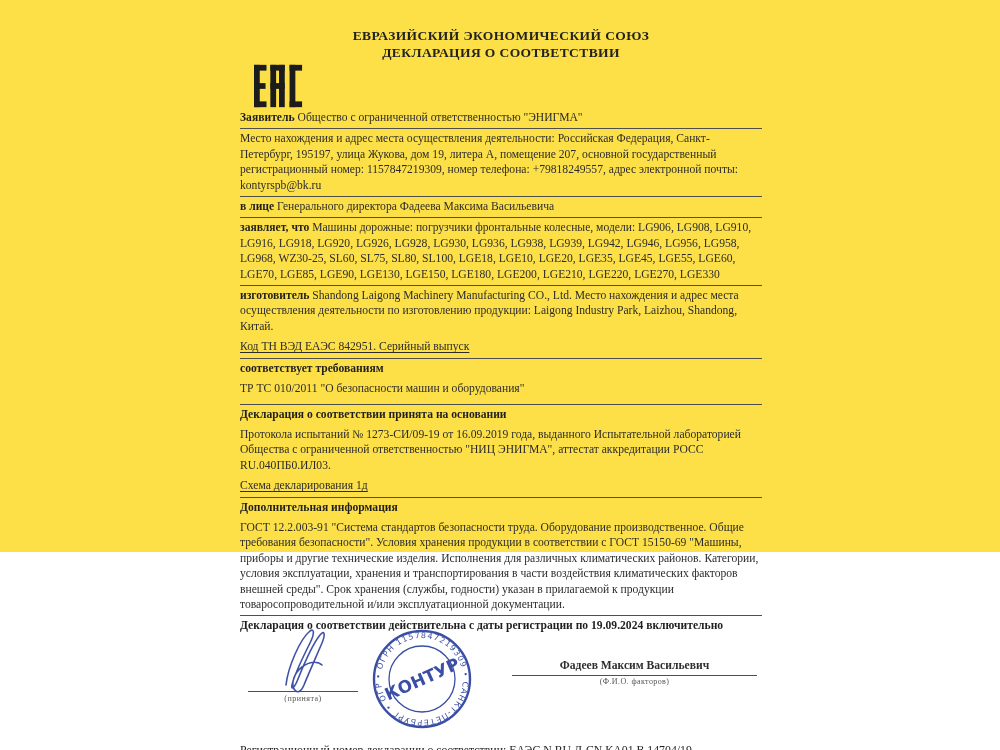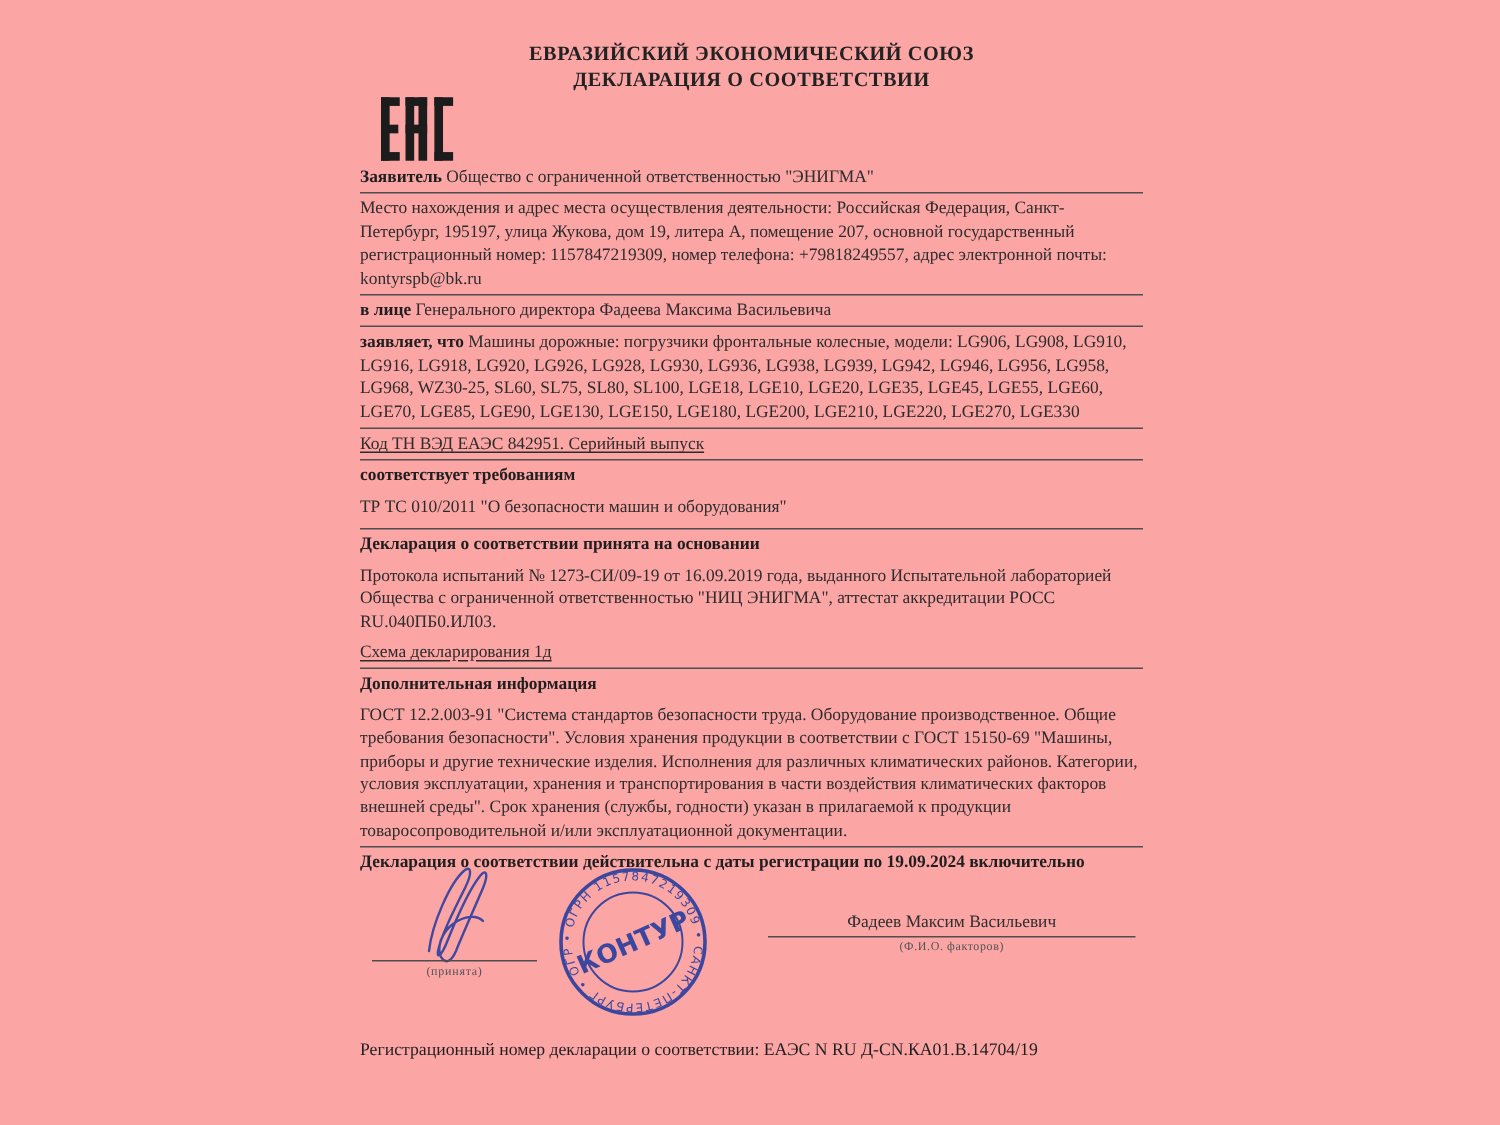--- a/index.html
+++ b/index.html
@@ -1,19 +1,19 @@
 <!DOCTYPE html>
 <html><head>
 <meta charset="utf-8">
 <style>
   * { margin:0; padding:0; box-sizing:border-box; }
   html,body { width:1000px; height:750px; background:#ffffff; overflow:hidden; }
   body { font-family:"Liberation Serif","DejaVu Serif",serif; color:#2e2e2e;
          -webkit-font-smoothing:antialiased; }
-  .page { position:relative; width:1000px; height:750px; background:#fca5a5; }
+  .page { position:relative; width:1000px; height:552px; background:#fde047; }
   .doc  { position:absolute; left:240px; top:28px; width:522px; }
 
   .title { text-align:center; font-weight:bold; font-size:13.5px; line-height:16.5px;
            letter-spacing:.4px; color:#222; }
 
   .eac-logo { position:absolute; left:14px; top:34px; }
 
   .body-text { font-size:11.6px; line-height:15.4px; color:#2c2c2c; }
   .row { padding:2px 0 3px 0; }
   .rule-below { border-bottom:1px solid #4e4e4e; }
@@ -24,21 +24,21 @@
   .sec-applicant { margin-top:47px; }
 
   .sign-block { position:relative; height:86px; margin-top:2px; }
   .sig-svg   { position:absolute; left:18px; top:-16px; }
   .sig-line  { position:absolute; left:8px; top:52px; width:110px; border-top:1px solid #4e4e4e; }
   .sig-cap   { position:absolute; left:8px; top:55px; width:110px; text-align:center;
                font-size:8px; color:#555; letter-spacing:.5px; }
   .stamp-svg { position:absolute; left:130px; top:-12px; opacity:.92; }
   .fio-wrap  { position:absolute; left:272px; top:20px; width:245px; }
   .fio-name  { font-size:11.6px; text-align:center; padding-bottom:3px;
-               border-bottom:1px solid #4e4e4e; }
+               border-bottom:1px solid #4e4e4e;font-weight:bold; }
   .fio-cap   { font-size:8px; color:#555; text-align:center; padding-top:1px; letter-spacing:.4px; }
 
   .reg-row  { font-size:11.8px; font-weight:normal; color:#1f1f1f; margin-top:18px; }
 </style>
 </head>
 <body>
 
 <div class="page">
   <div class="doc">
 
@@ -72,20 +72,23 @@
     </div>
 
     <div class="body-text row rule-below">
       <b class="lead">в лице</b><span> Генерального директора Фадеева Максима Васильевича</span>
     </div>
 
     <div class="body-text row rule-below">
       <b class="lead">заявляет, что</b><span> Машины дорожные: погрузчики фронтальные колесные,  модели: LG906, LG908, LG910, LG916, LG918, LG920, LG926, LG928, LG930, LG936, LG938, LG939, LG942, LG946, LG956, LG958, LG968, WZ30-25, SL60, SL75, SL80, SL100, LGE18, LGE10, LGE20, LGE35, LGE45, LGE55, LGE60, LGE70, LGE85, LGE90, LGE130, LGE150, LGE180, LGE200, LGE210, LGE220, LGE270, LGE330</span>
     </div>
 
+    <div class="body-text row">
+      <b class="lead">изготовитель</b><span> Shandong Laigong Machinery Manufacturing CO., Ltd. Место нахождения и адрес места осуществления деятельности по изготовлению продукции: Laigong Industry Park, Laizhou, Shandong, Китай.</span>
+    </div>
 
     <div class="body-text row rule-below">
       <span class="u">Код ТН ВЭД ЕАЭС 842951. Серийный выпуск</span>
     </div>
 
     <div class="body-text row">
       <b class="lead">соответствует требованиям</b>
     </div>
 
     <div class="body-text row rule-below" style="padding-bottom:7px;">

